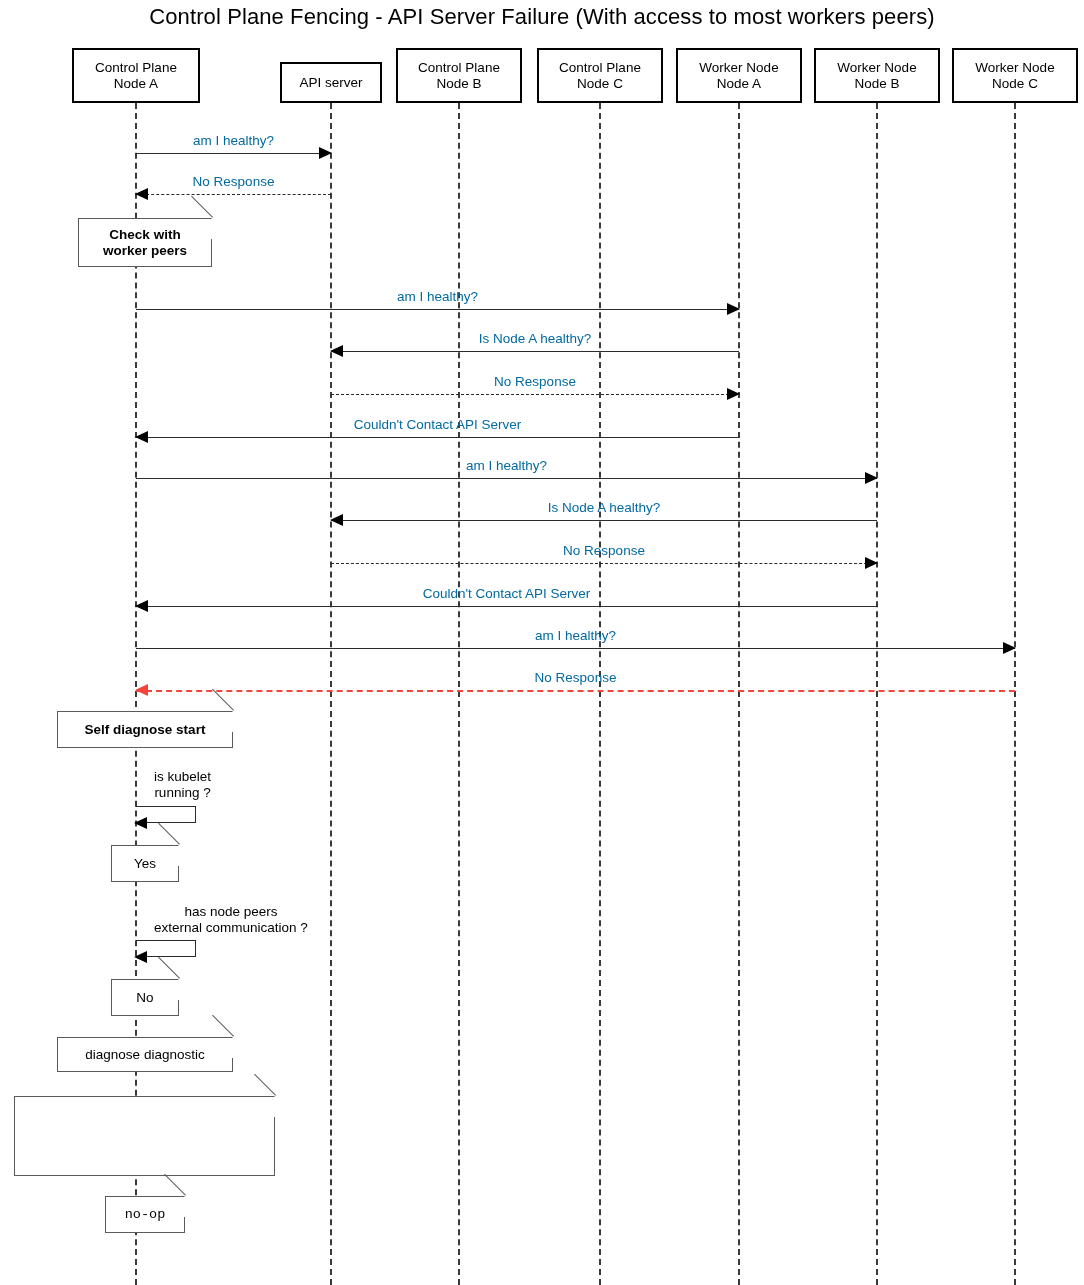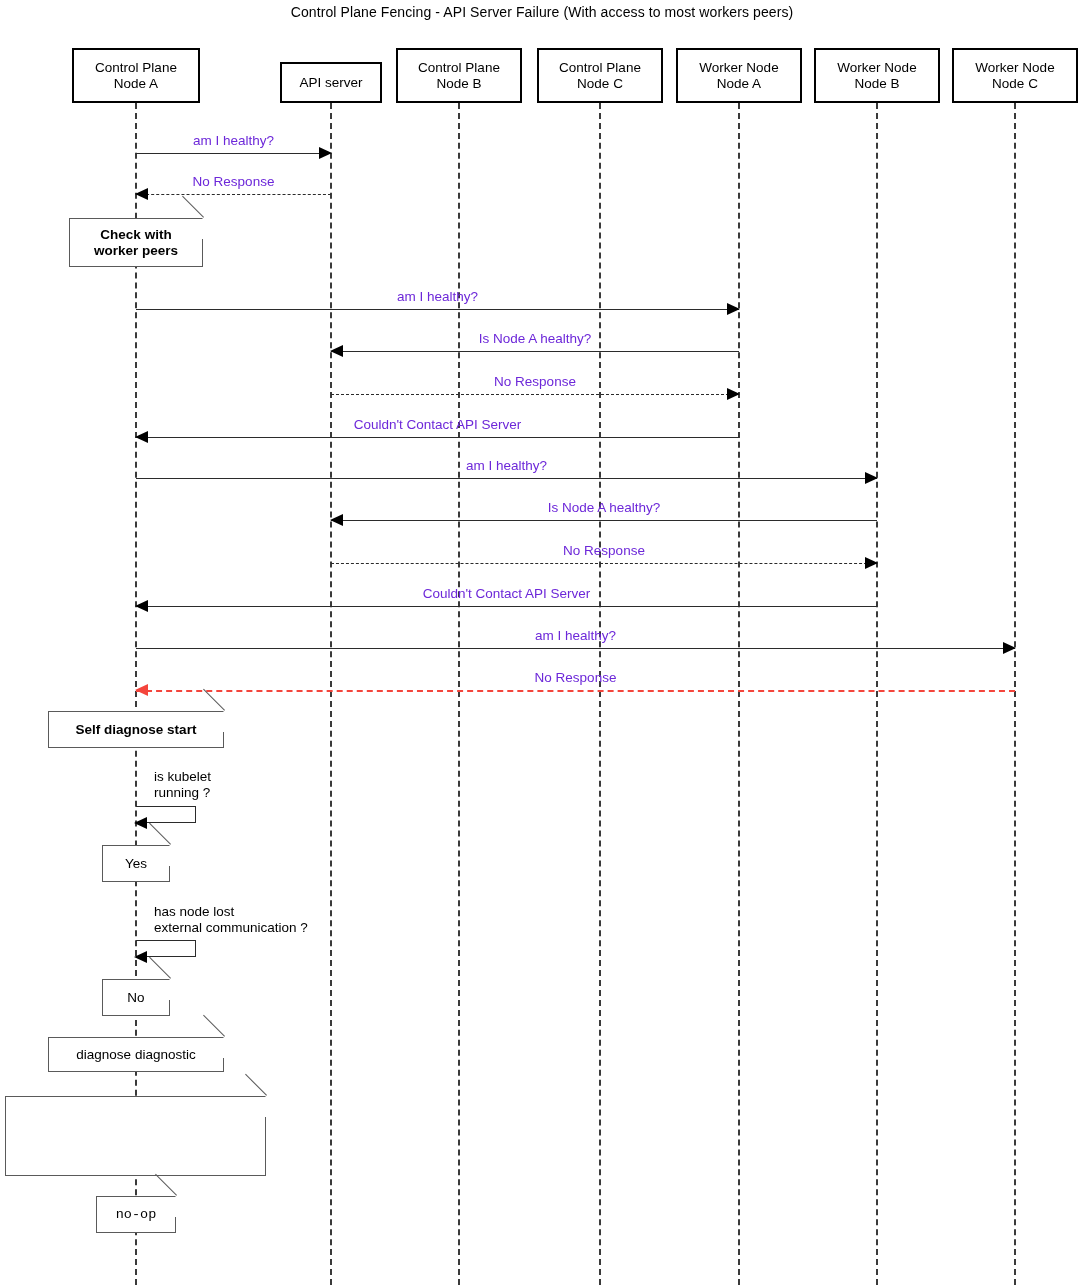--- a/index.html
+++ b/index.html
@@ -18,21 +18,21 @@
     height: 1285px;
     overflow: hidden;
     background: #ffffff;
   }
   #diagram-title {
     position: absolute;
     left: 0;
     top: 4px;
     width: 1084px;
     text-align: center;
-    font-size: 14px;
+    font-size: 22px;
     color: #000;
     letter-spacing: 0.1px;
     white-space: nowrap;
   }
   
   .participant {
     position: absolute;
     box-sizing: border-box;
     border: 2px solid #000000;
     background: #ffffff;
@@ -85,21 +85,21 @@
     border-right: 13px solid #000000;
   }
   .msg.red .head.left  { border-right-color: #f4453c; }
   .msg .mlabel {
     position: absolute;
     bottom: 5px;
     width: 100%;
     text-align: center;
     font-size: 13.5px;
     line-height: 15px;
-    color: #6d28d9;
+    color: #0369a1;
     white-space: nowrap;
   }
   
   .selfmsg {
     position: absolute;
     box-sizing: border-box;
     border: 1.6px solid #2b2b2b;
     border-left: none;
   }
   .selfmsg .head {
@@ -110,31 +110,32 @@
     border-top: 6px solid transparent;
     border-bottom: 6px solid transparent;
     border-right: 13px solid #000000;
   }
   .selflabel {
     position: absolute;
     font-size: 13.5px;
     line-height: 16px;
     color: #000;
     white-space: pre-line;
-    text-align: left;
+    text-align: center;
   }
   
   .note {
     position: absolute;
     box-sizing: border-box;
     background: #ffffff;
     border: 1.4px solid #5a5a5a;
     font-size: 13.5px;
     line-height: 16px;
     color: #000;
+    margin-left: 9px;
   }
   .note .foldcut {
     position: absolute;
     top: -1px;
     right: -1px;
     width: 0; height: 0;
     border-left: 21px solid transparent;
     border-bottom: 21px solid #ffffff;
   }
   .note .foldline {
@@ -244,21 +245,21 @@
     </div>
   <div id="selfmsg-layer">
       <div class="selfmsg" style="left: 136px; top: 806px; width: 60px; height: 17px;">
         <div class="head"></div>
       </div>
       <div class="selflabel" style="left: 154px; top: 769px;">is kubelet
 running ?</div>
       <div class="selfmsg" style="left: 136px; top: 940px; width: 60px; height: 17px;">
         <div class="head"></div>
       </div>
-      <div class="selflabel" style="left: 154px; top: 904px;">has node lost
+      <div class="selflabel" style="left: 154px; top: 904px;">has node peers
 external communication ?</div>
     </div>
   <div id="participants-layer">
       <div class="participant" style="left: 72px; top: 48px; width: 128px; height: 55px;">
         <div class="plabel">Control Plane
 Node A</div>
       </div>
       <div class="participant" style="left: 280px; top: 62px; width: 102px; height: 41px;">
         <div class="plabel">API server</div>
       </div>

